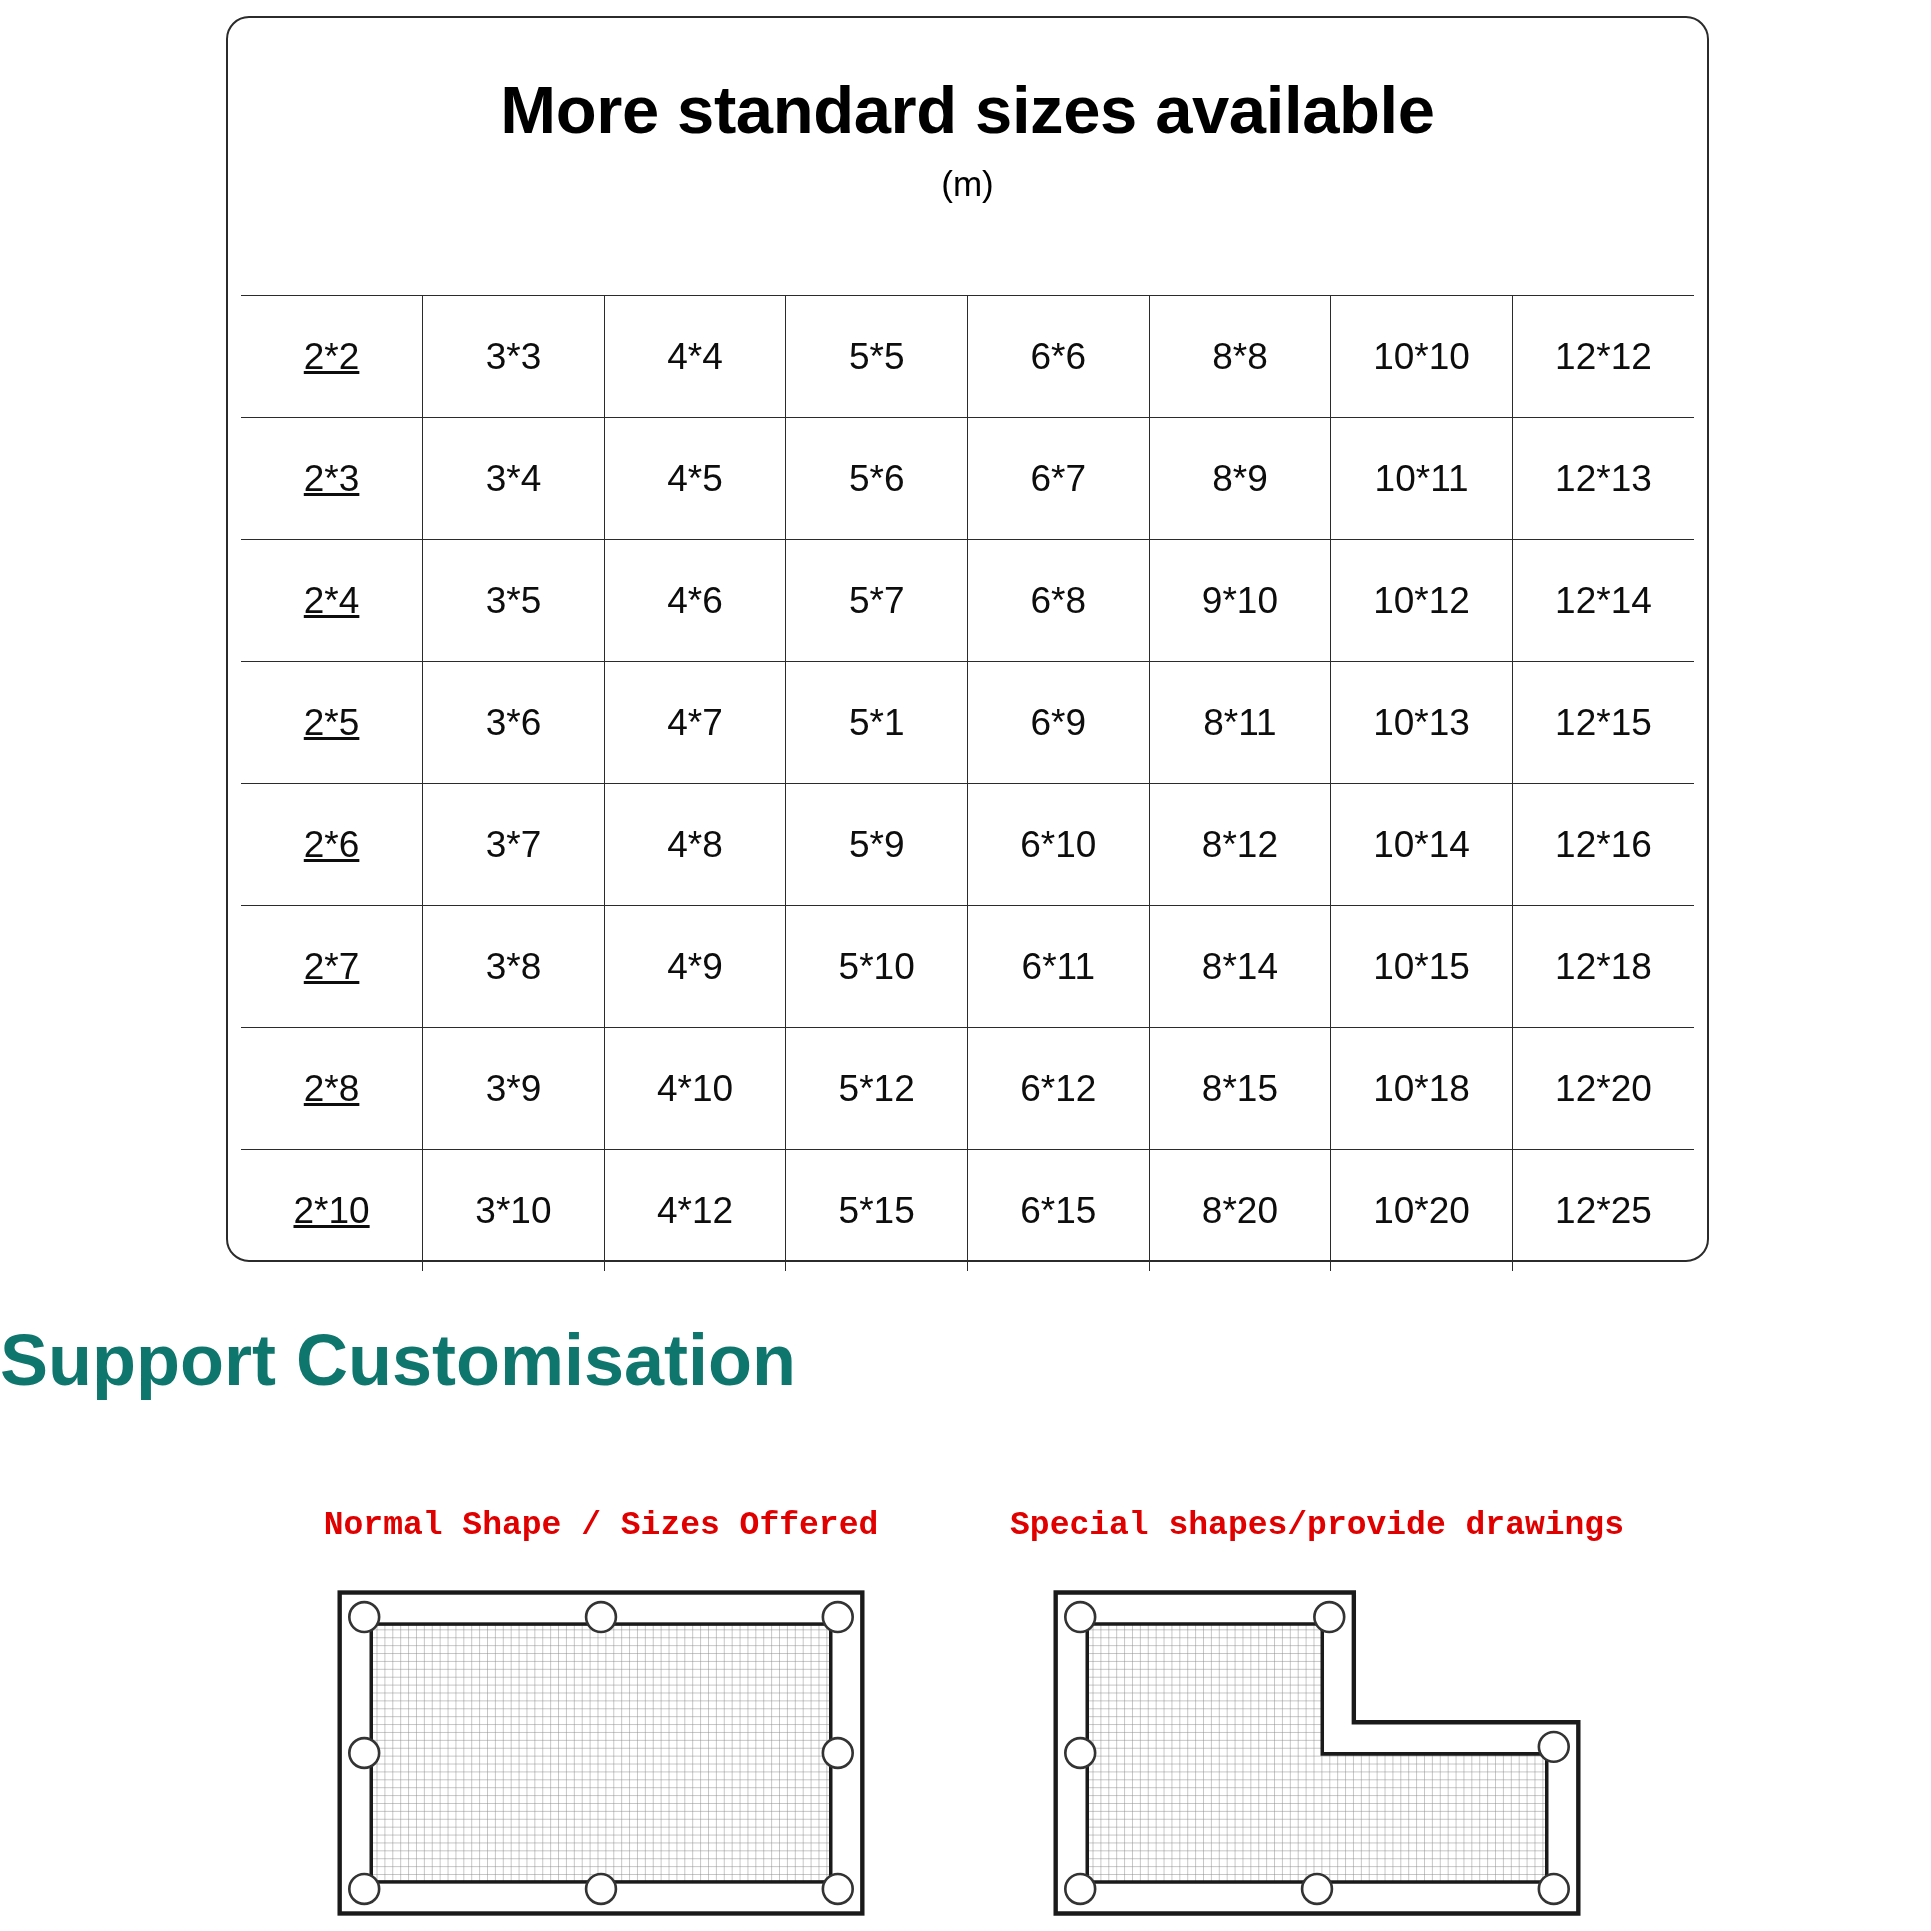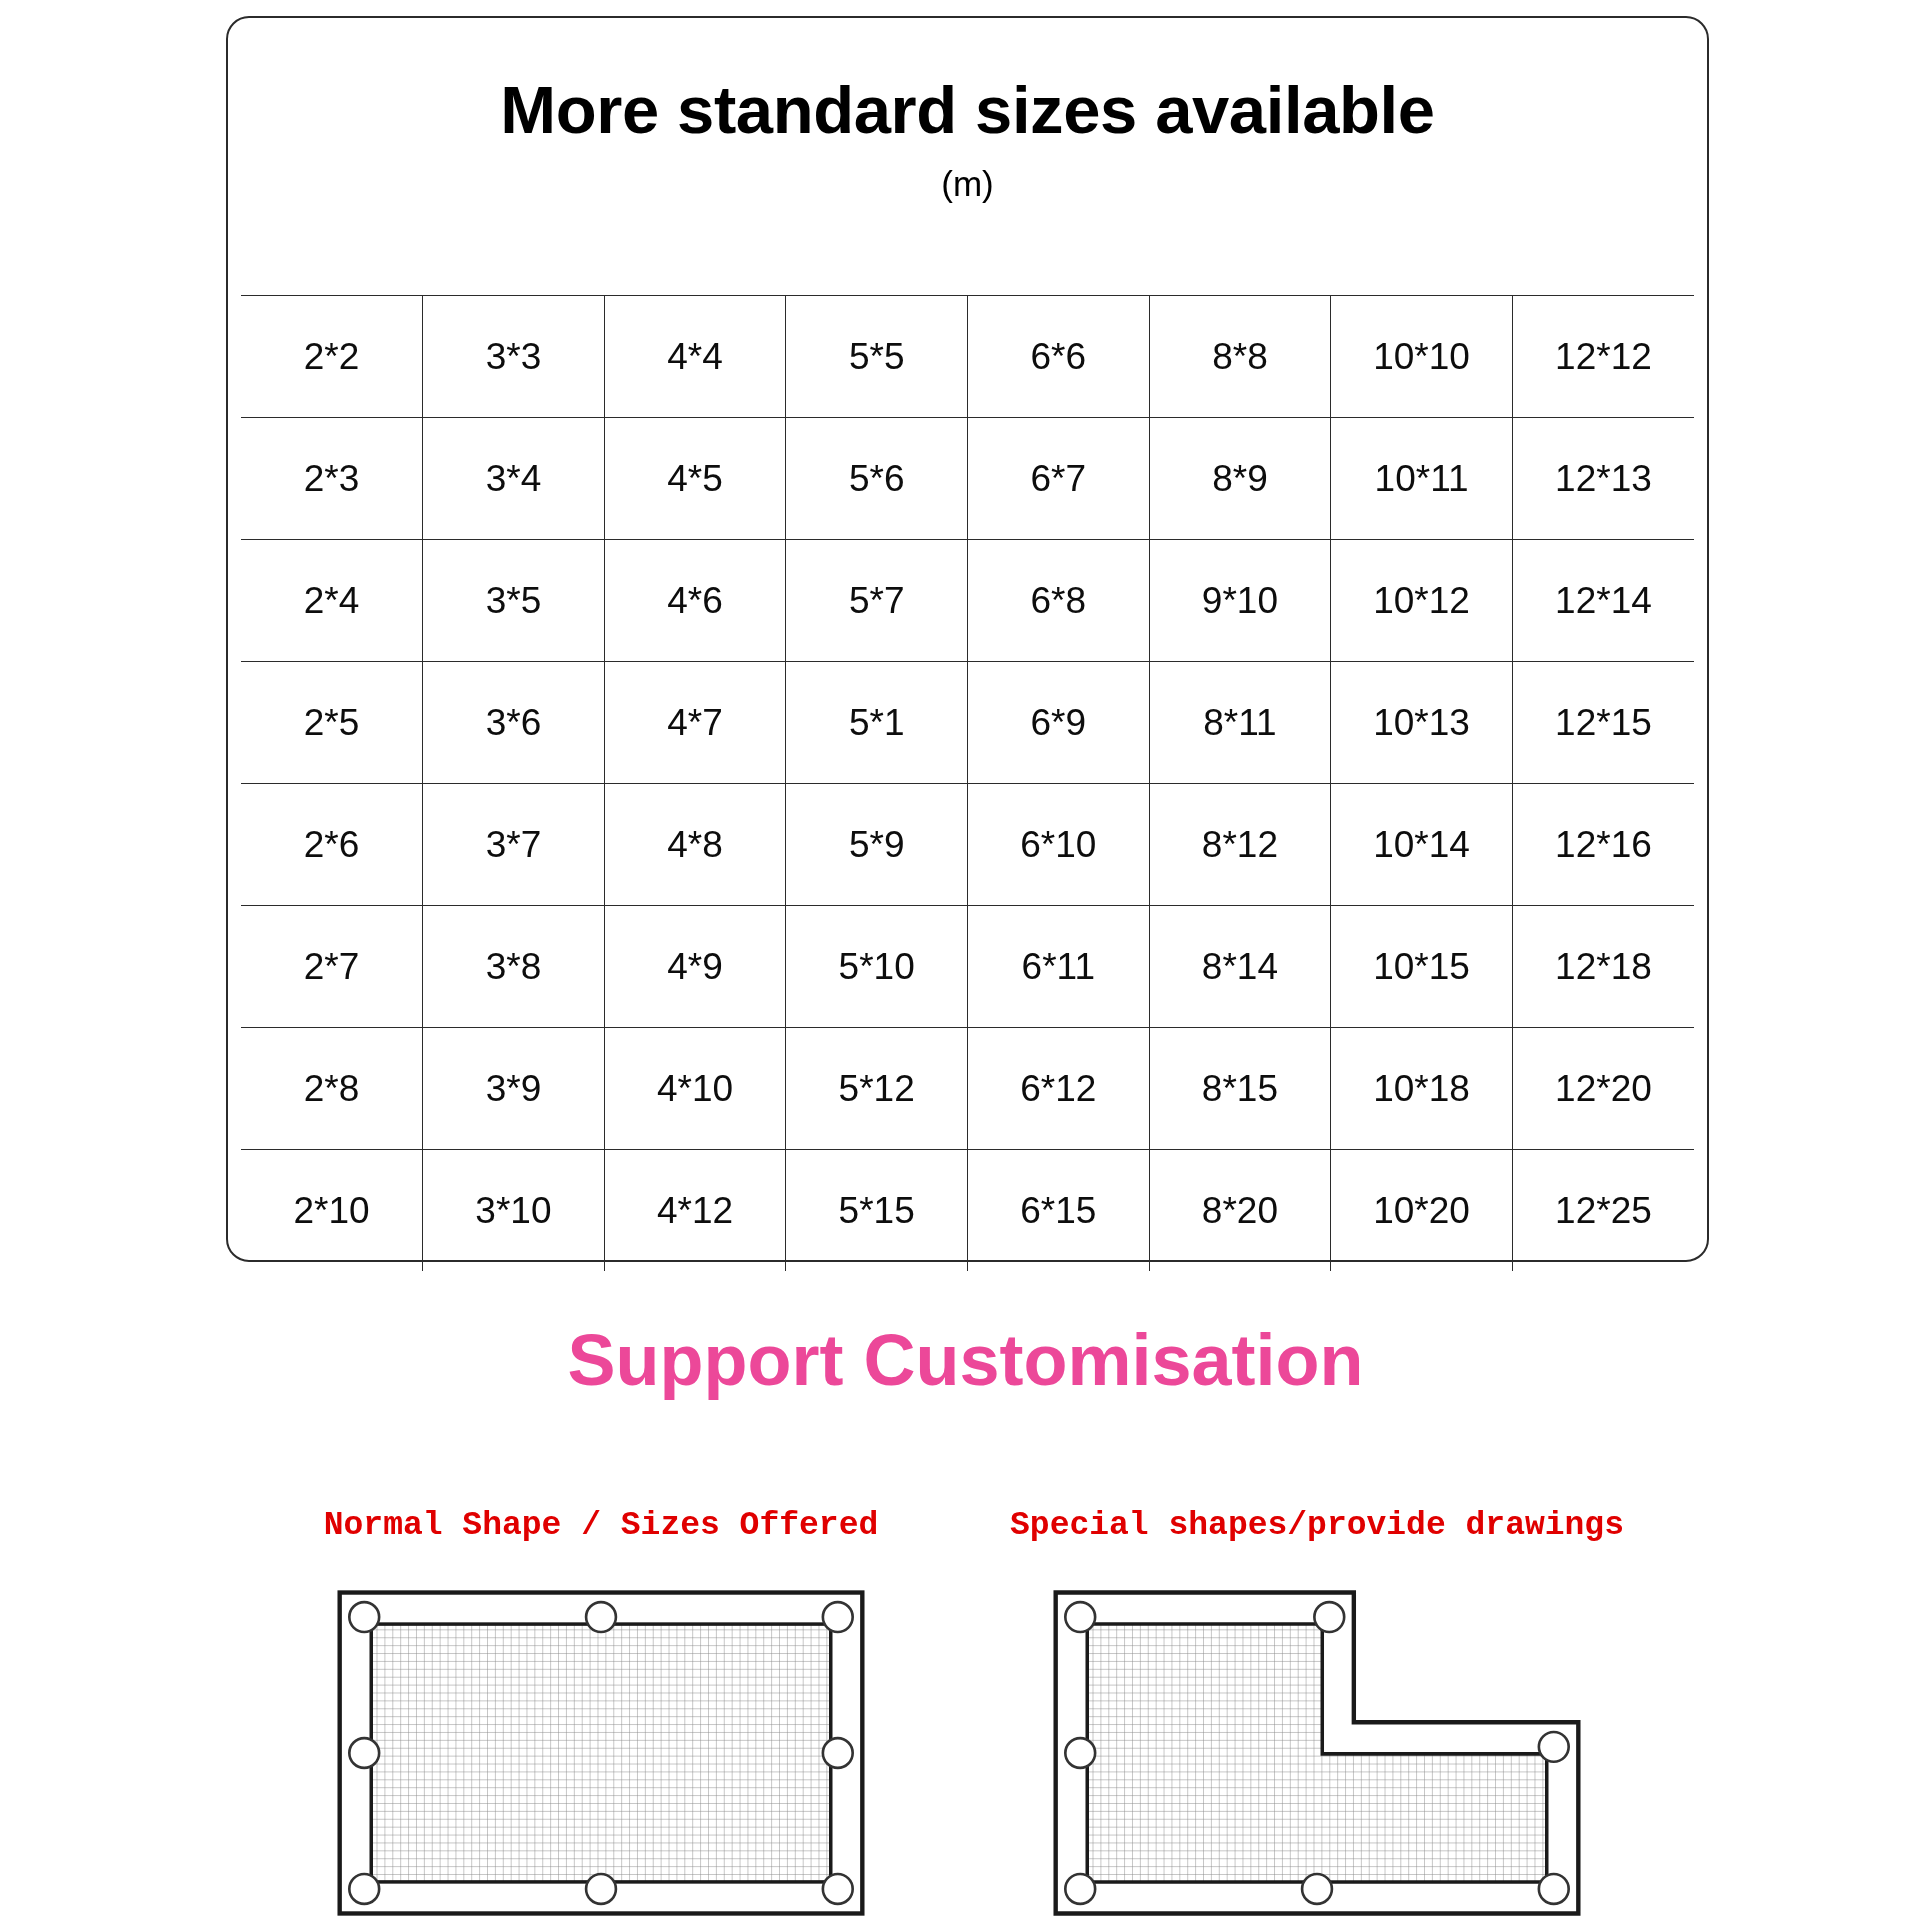--- a/index.html
+++ b/index.html
@@ -66,34 +66,34 @@
   .size-table td {
     border: 1.8px solid #2b2b2b;
     height: 119px;
     text-align: center;
     vertical-align: middle;
     font-size: 37px;
     color: #0d0d0d;
     font-family: "Liberation Sans", sans-serif;
   }
   .size-table tr:first-child td { border-top: 1.8px solid #2b2b2b; }
-  .size-table td:first-child { border-left: none; }
+  .size-table td:first-child { border-left: none; text-decoration: underline; }
   .size-table td:last-child { border-right: none; }
   .size-table tr:last-child td { border-bottom: none; }
 
   
   .support-heading {
     position: absolute;
     left: 0;
     top: 1312px;
     width: 1931px;
-    text-align: center;
+    text-align: left;
     font-size: 72px;
     font-weight: bold;
-    color: #ec4899;
+    color: #0f766e;
     line-height: 1.0;
   }
 
   
   .shapes-row {
     position: absolute;
     left: 0;
     top: 1497px;
     width: 1931px;
     height: 435px;

